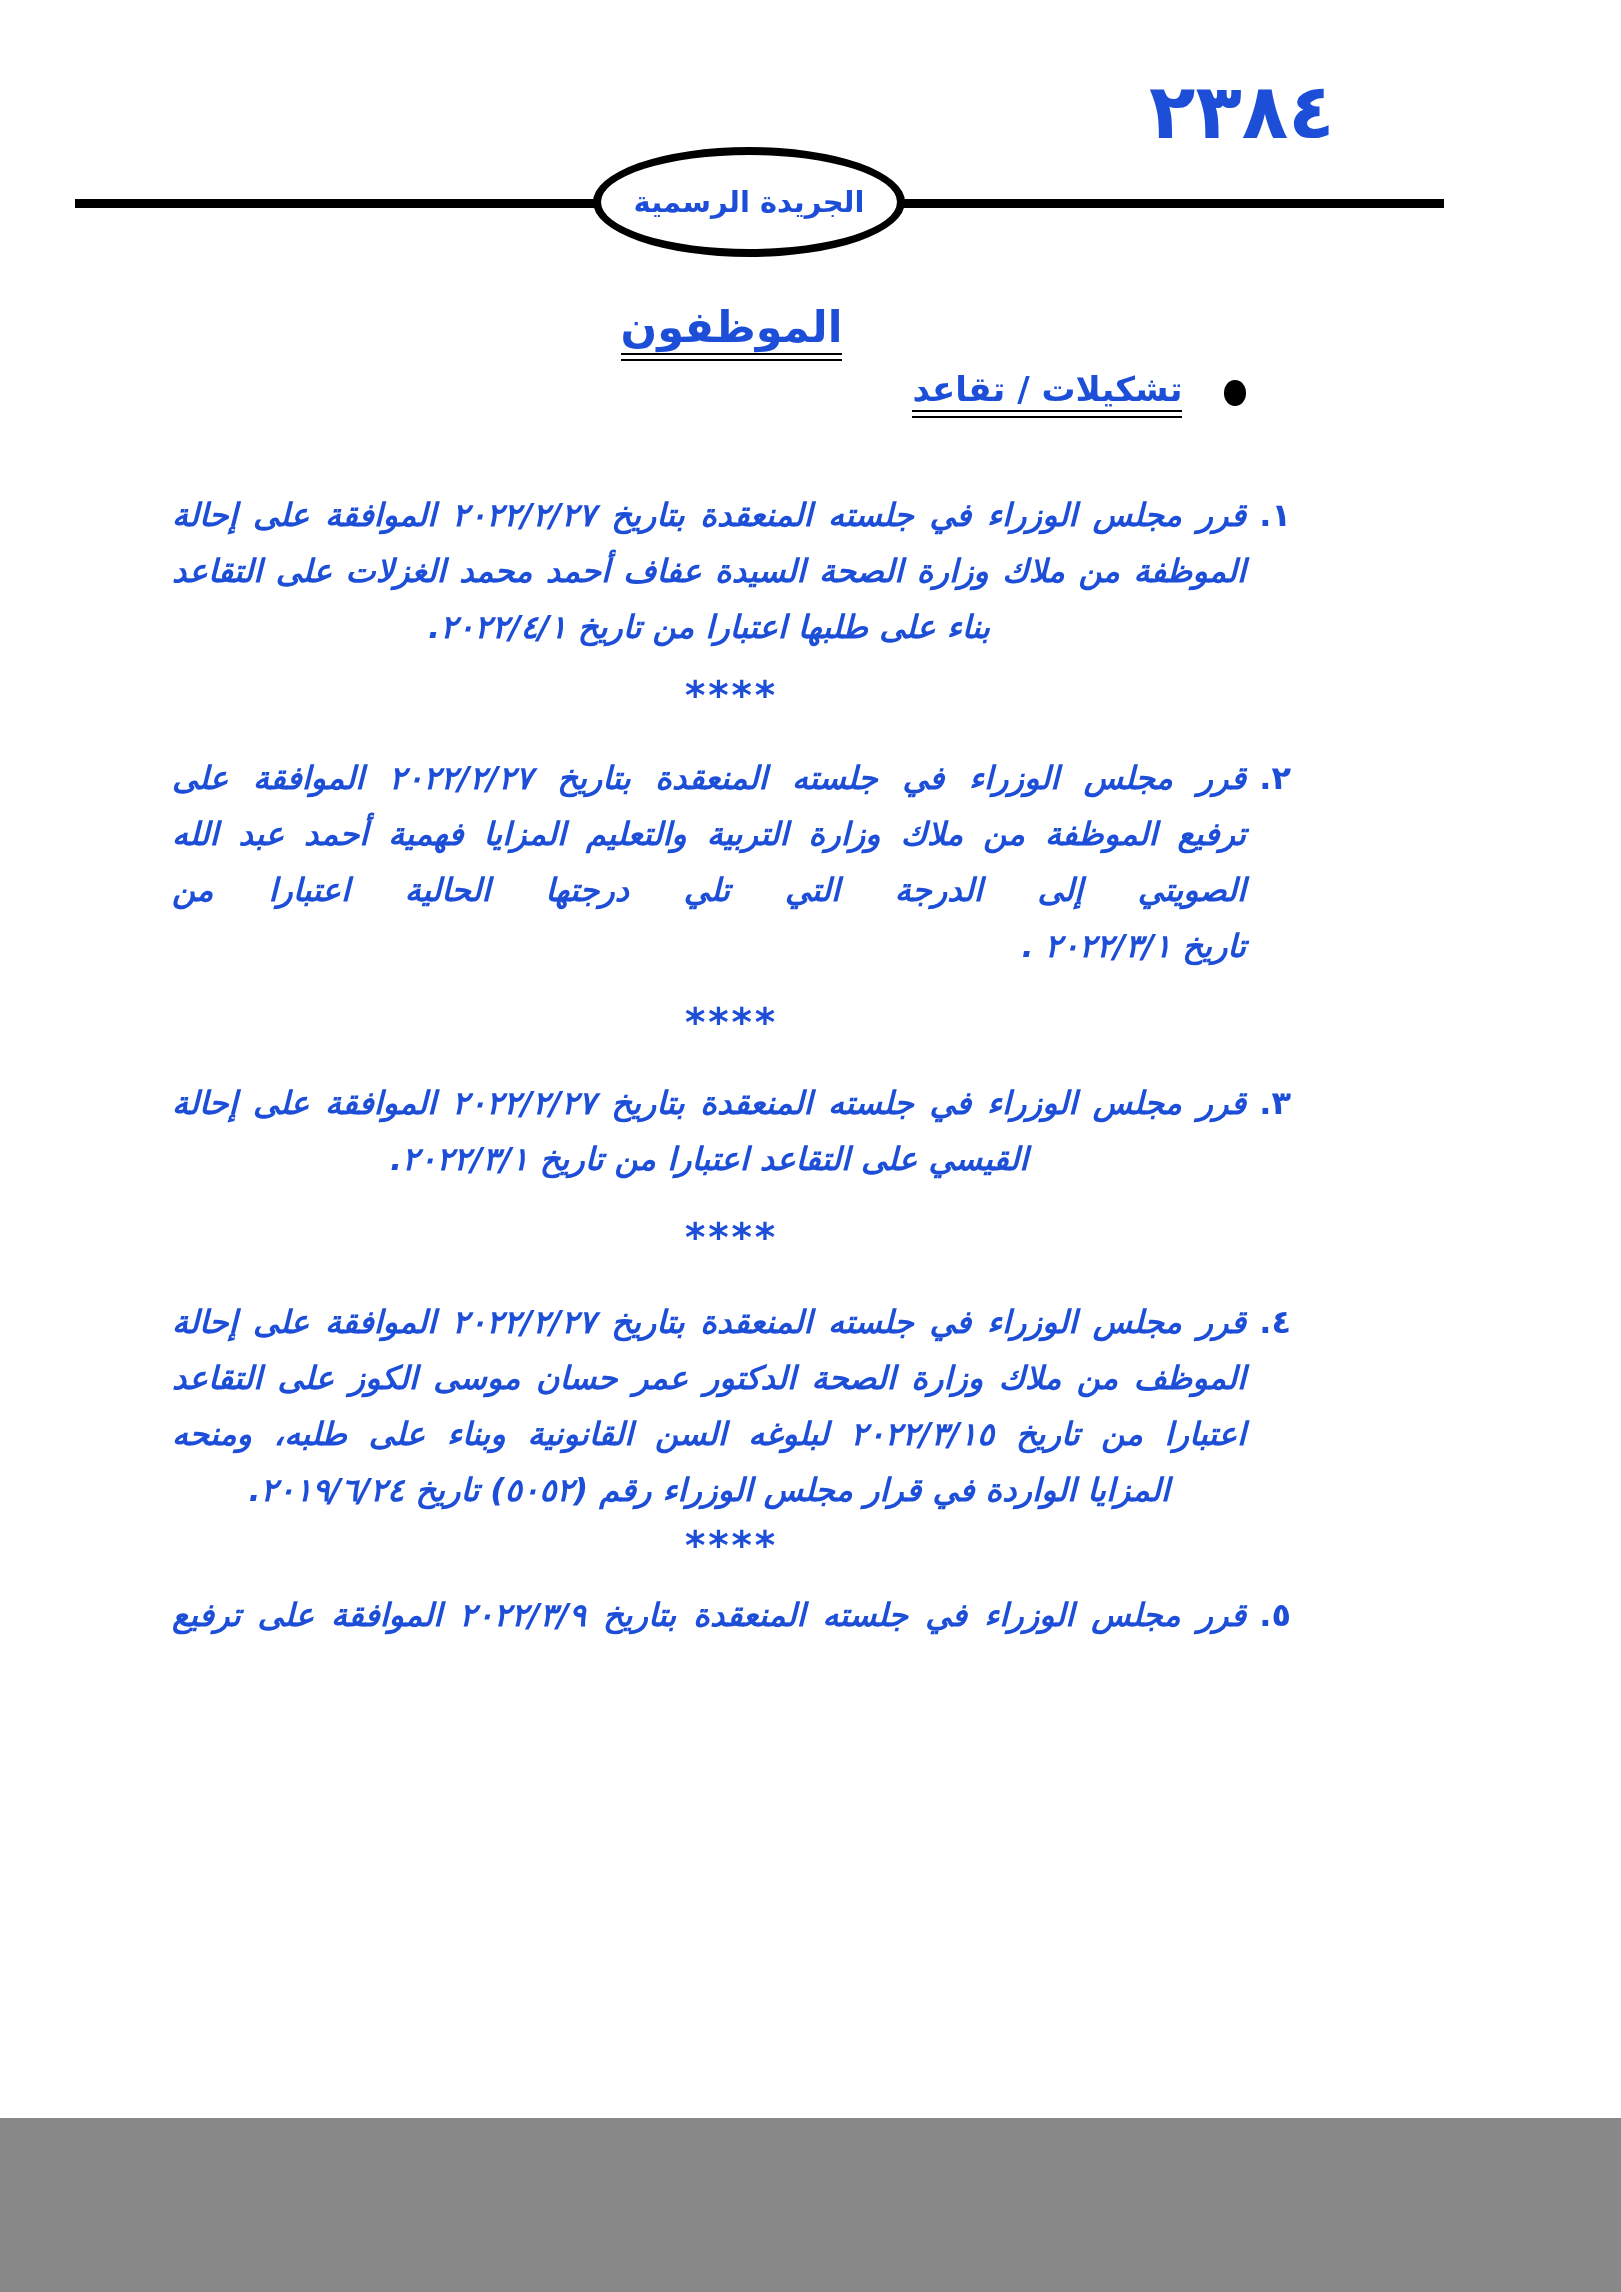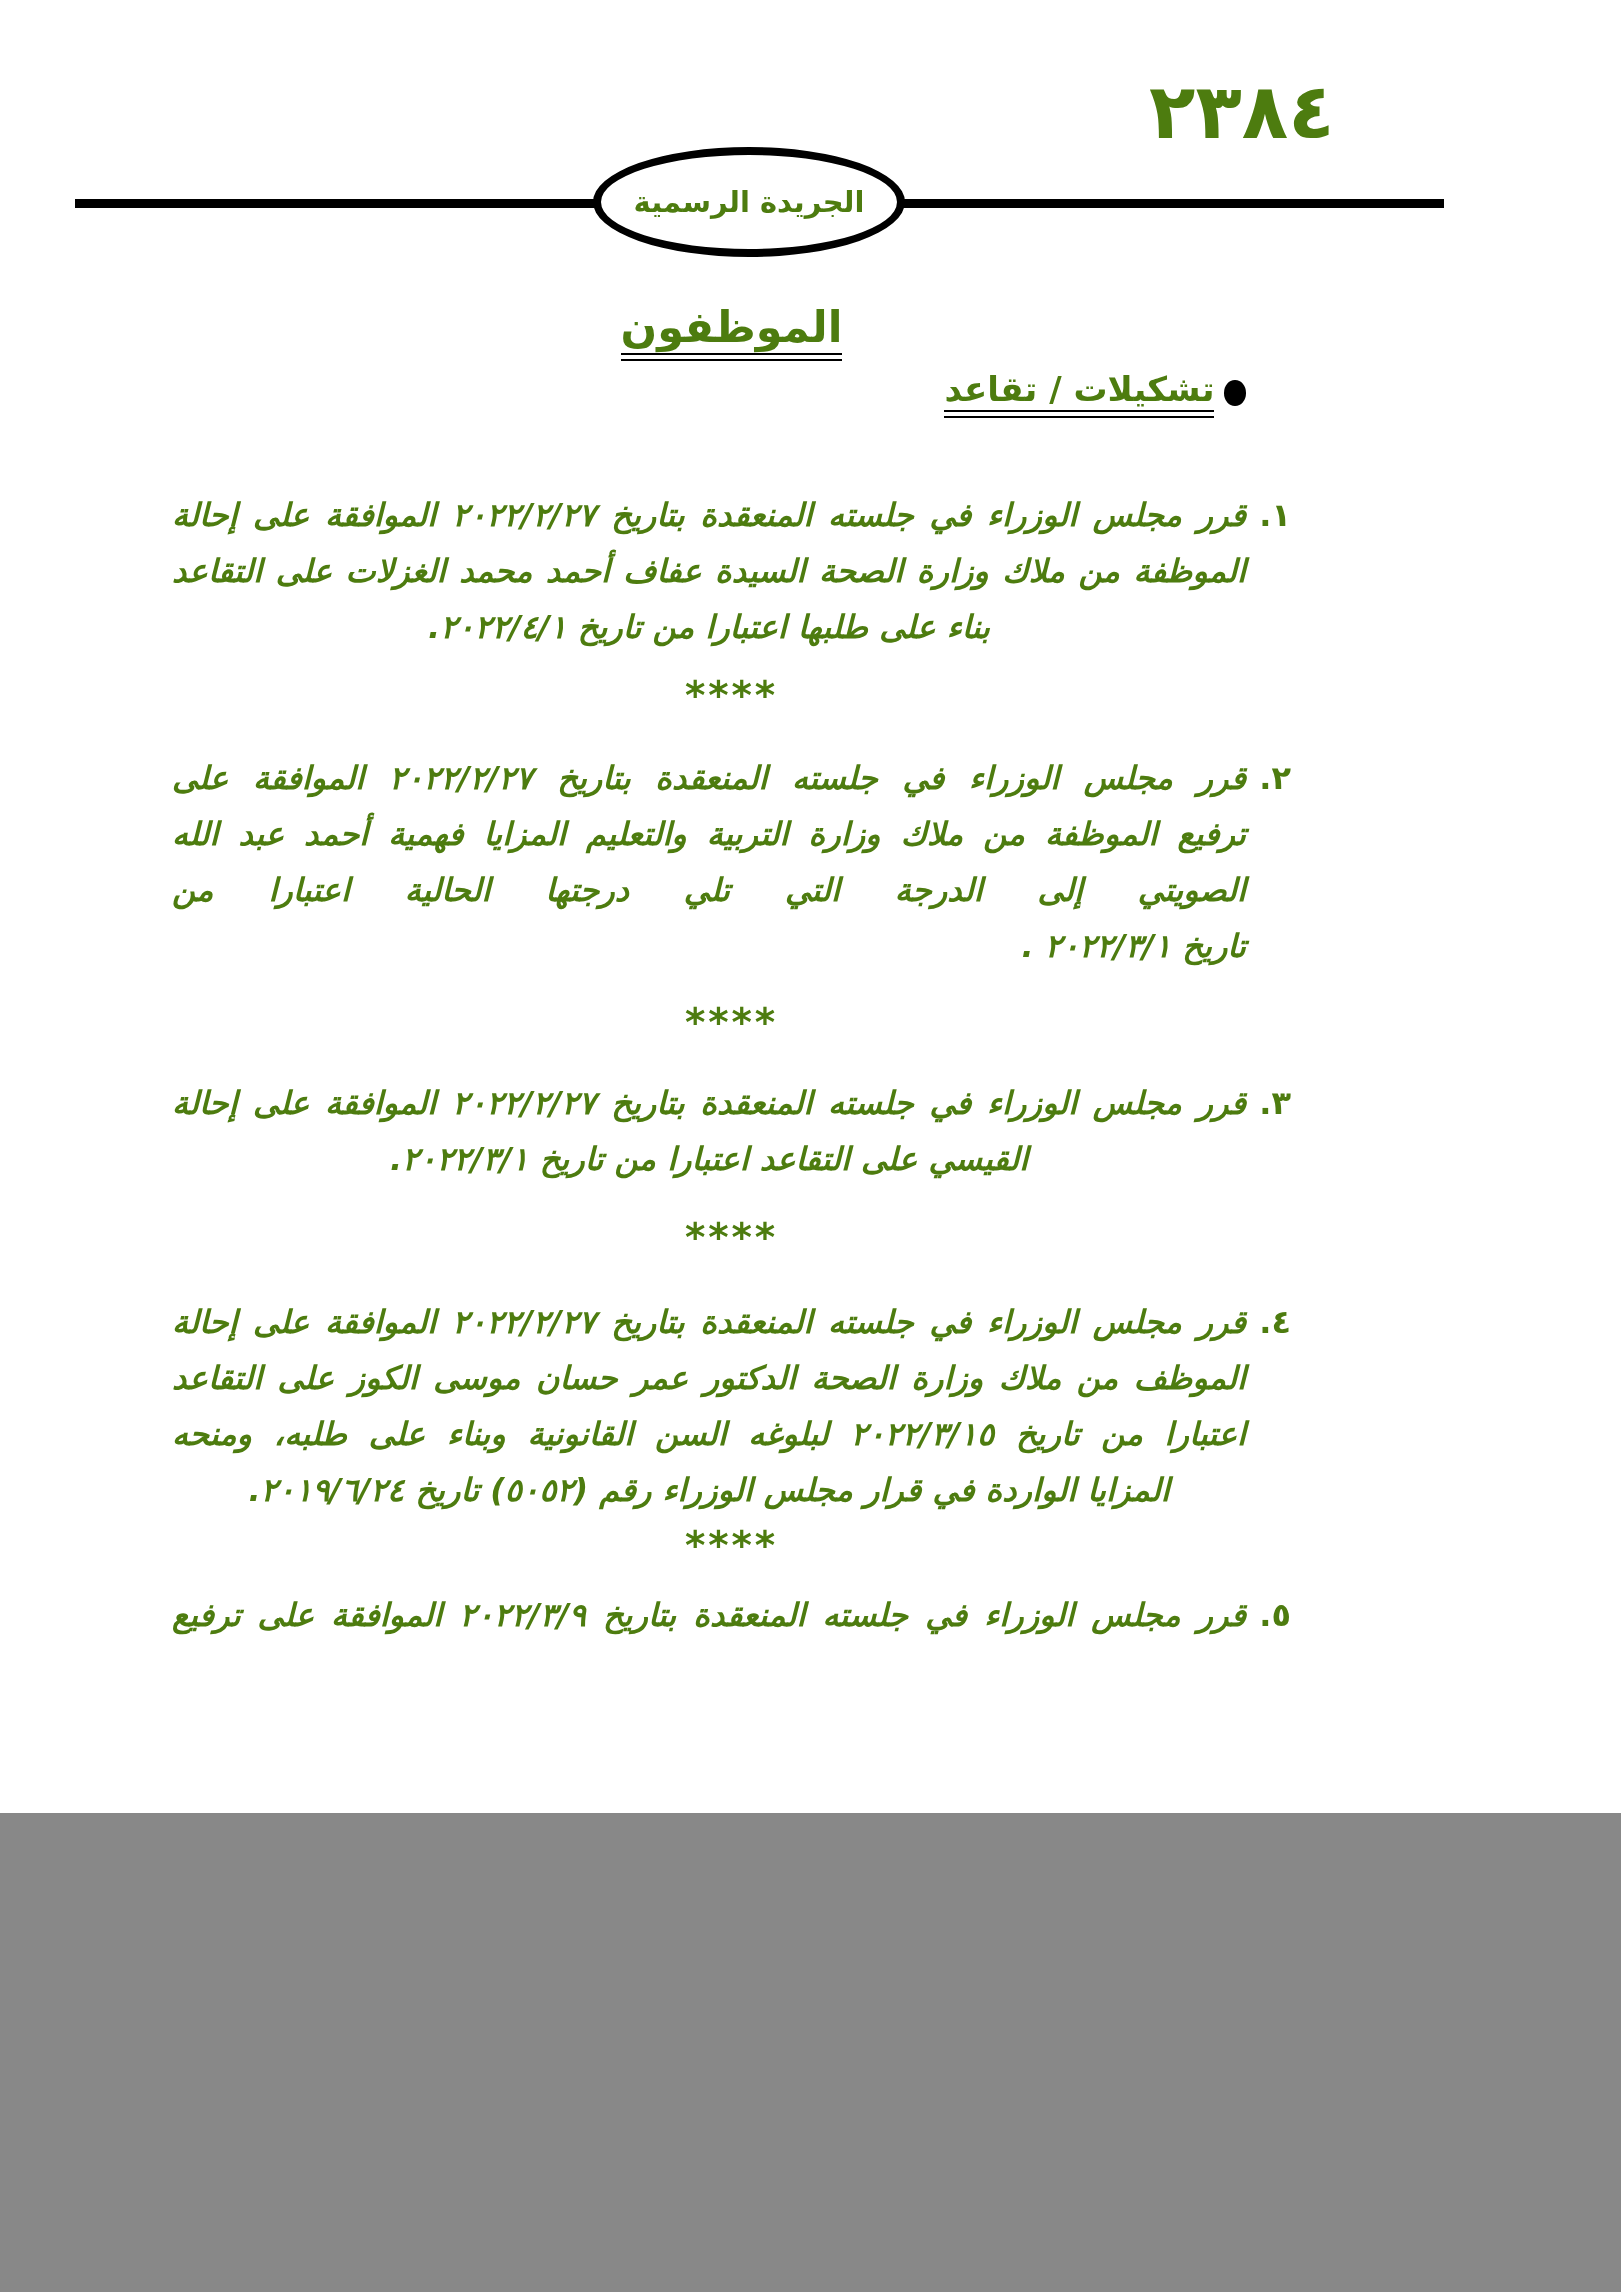--- a/index.html
+++ b/index.html
@@ -1,23 +1,23 @@
 <!DOCTYPE html>
 <html lang="ar" dir="rtl"><head>
 <meta charset="utf-8">
 <style>
   * { margin: 0; padding: 0; box-sizing: border-box; }
   html, body { background: #888; }
   .page {
     position: relative;
     width: 1621px;
-    height: 1813px;
+    height: 2118px;
     margin: 0 auto;
     background: #ffffff;
-    color: #4d7c0f;
+    color: #1d4ed8;
     font-family: "DejaVu Sans", sans-serif;
     font-weight: bold;
     direction: rtl;
     overflow: hidden;
   }
   
   .header { position: relative; height: 265px; }
   .page-number {
     position: absolute;
     left: 1149px; top: 67px;
@@ -49,21 +49,21 @@
     direction: rtl;
   }
   .section-title-wrap { margin-top: 37px; text-align: center; }
   .section-title { font-size: 43px; }
   .subsection-wrap {
     margin-top: 7.8px;
     display: flex;
     align-items: center;
     justify-content: flex-start;
     padding-right: 45px;
-    gap: 10px;
+    gap: 42px;
   }
   .bullet-dot {
     width: 21.6px; height: 25.5px;
     background: #000;
     border-radius: 50%;
     flex: none;
   }
   .subsection-title { font-size: 34px; }
   .dbl-underline {
     display: inline-block;

